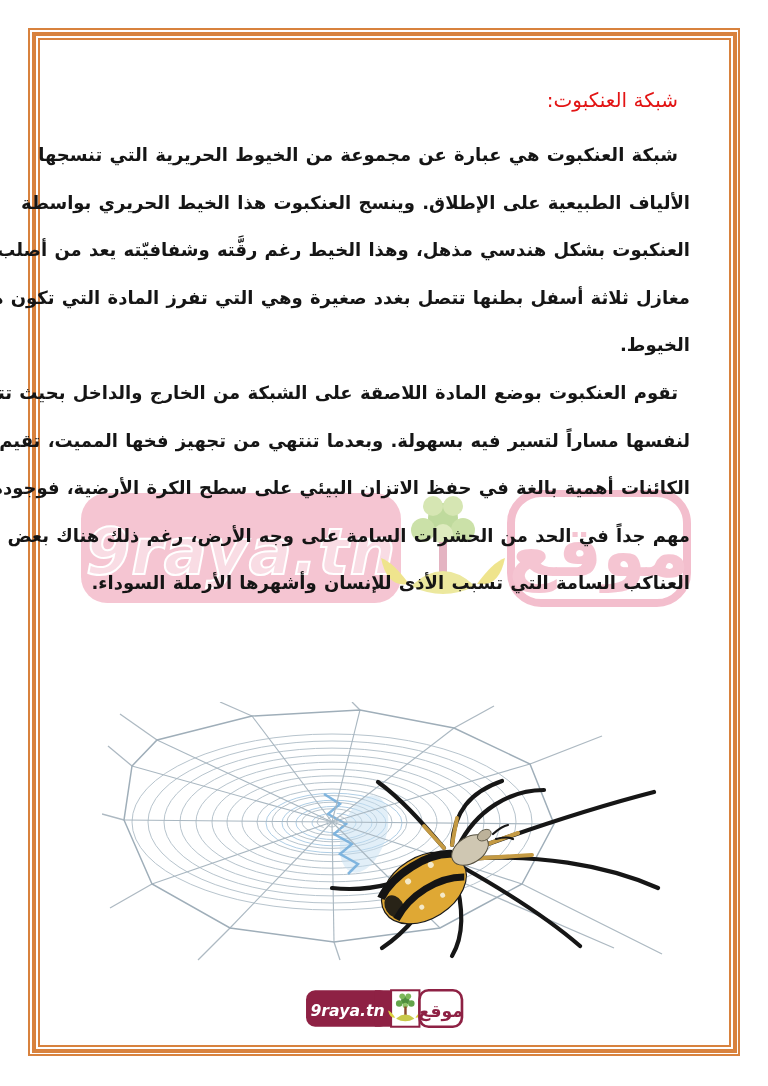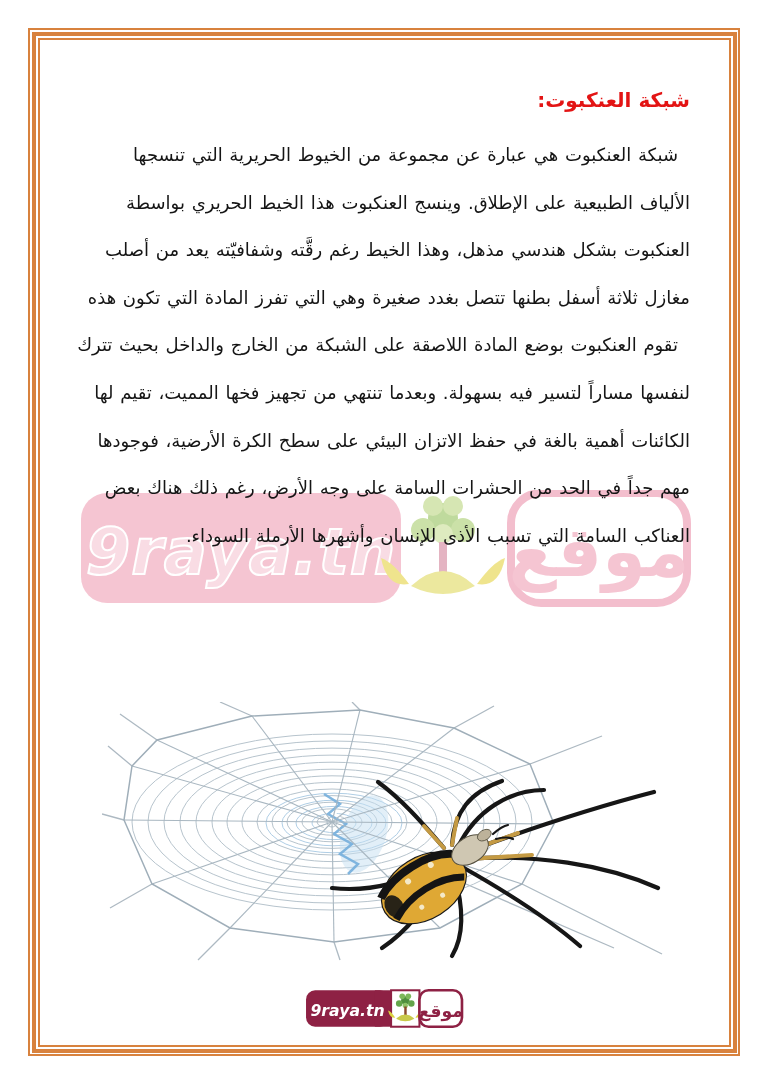--- a/index.html
+++ b/index.html
@@ -10,33 +10,33 @@
   }
   .page{position:absolute;inset:0;background:#fff;}
 
   
   .frame-outer{position:absolute;left:28px;top:28px;right:28px;bottom:30px;border:2.5px solid #D8823E;}
   .frame-mid{position:absolute;inset:1.5px;border:4px solid #D8823E;}
   .frame-inner{position:absolute;inset:2px;border:2px solid #D8823E;}
 
   
   .heading{
-    position:absolute;top:88px;right:78px;z-index:3;
+    position:absolute;top:88px;right:90px;z-index:3;
     direction:rtl;text-align:right;
-    color:#E31414;font-size:20px;font-weight:bold;
+    color:#E31414;font-size:20px;font-weight:normal;
   }
 
   
   .text-block{
     position:absolute;top:131px;right:78px;left:80px;z-index:3;
     direction:rtl;text-align:right;color:#151515;
   }
   .line{
     height:47.6px;line-height:47.6px;white-space:nowrap;
-    font-size:18px;font-weight:normal;word-spacing:1px;
+    font-size:18px;font-weight:bold;word-spacing:1px;
   }
   .line.indent{padding-right:12px;}
 
   
   .watermark{position:absolute;top:490px;left:79px;width:612px;height:118px;z-index:1;opacity:.85;}
 
   
   .figure{position:absolute;top:702px;left:102px;width:566px;height:262px;z-index:2;}
 
   
@@ -72,20 +72,21 @@
     <text x="520" y="86" text-anchor="middle" font-size="70" font-weight="bold" fill="#F4BCCB">موقع</text>
   </svg>
 
   <div class="heading">شبكة العنكبوت:</div>
 
   <div class="text-block">
     <div class="line indent">شبكة العنكبوت هي عبارة عن مجموعة من الخيوط الحريرية التي تنسجها</div>
     <div class="line">الألياف الطبيعية على الإطلاق. وينسج العنكبوت هذا الخيط الحريري بواسطة</div>
     <div class="line">العنكبوت بشكل هندسي مذهل، وهذا الخيط رغم رقَّته وشفافيّته يعد من أصلب</div>
     <div class="line">مغازل ثلاثة أسفل بطنها تتصل بغدد صغيرة وهي التي تفرز المادة التي تكون هذه</div>
+    <div class="line">الخيوط.</div>
     <div class="line indent">تقوم العنكبوت بوضع المادة اللاصقة على الشبكة من الخارج والداخل بحيث تترك</div>
     <div class="line">لنفسها مساراً لتسير فيه بسهولة. وبعدما تنتهي من تجهيز فخها المميت، تقيم لها</div>
     <div class="line">الكائنات أهمية بالغة في حفظ الاتزان البيئي على سطح الكرة الأرضية، فوجودها</div>
     <div class="line">مهم جداً في الحد من الحشرات السامة على وجه الأرض، رغم ذلك هناك بعض</div>
     <div class="line">العناكب السامة التي تسبب الأذى للإنسان وأشهرها الأرملة السوداء.</div>
   </div>
 
   <svg class="figure" viewBox="0 0 566 262" aria-hidden="true">
     <g>
 

